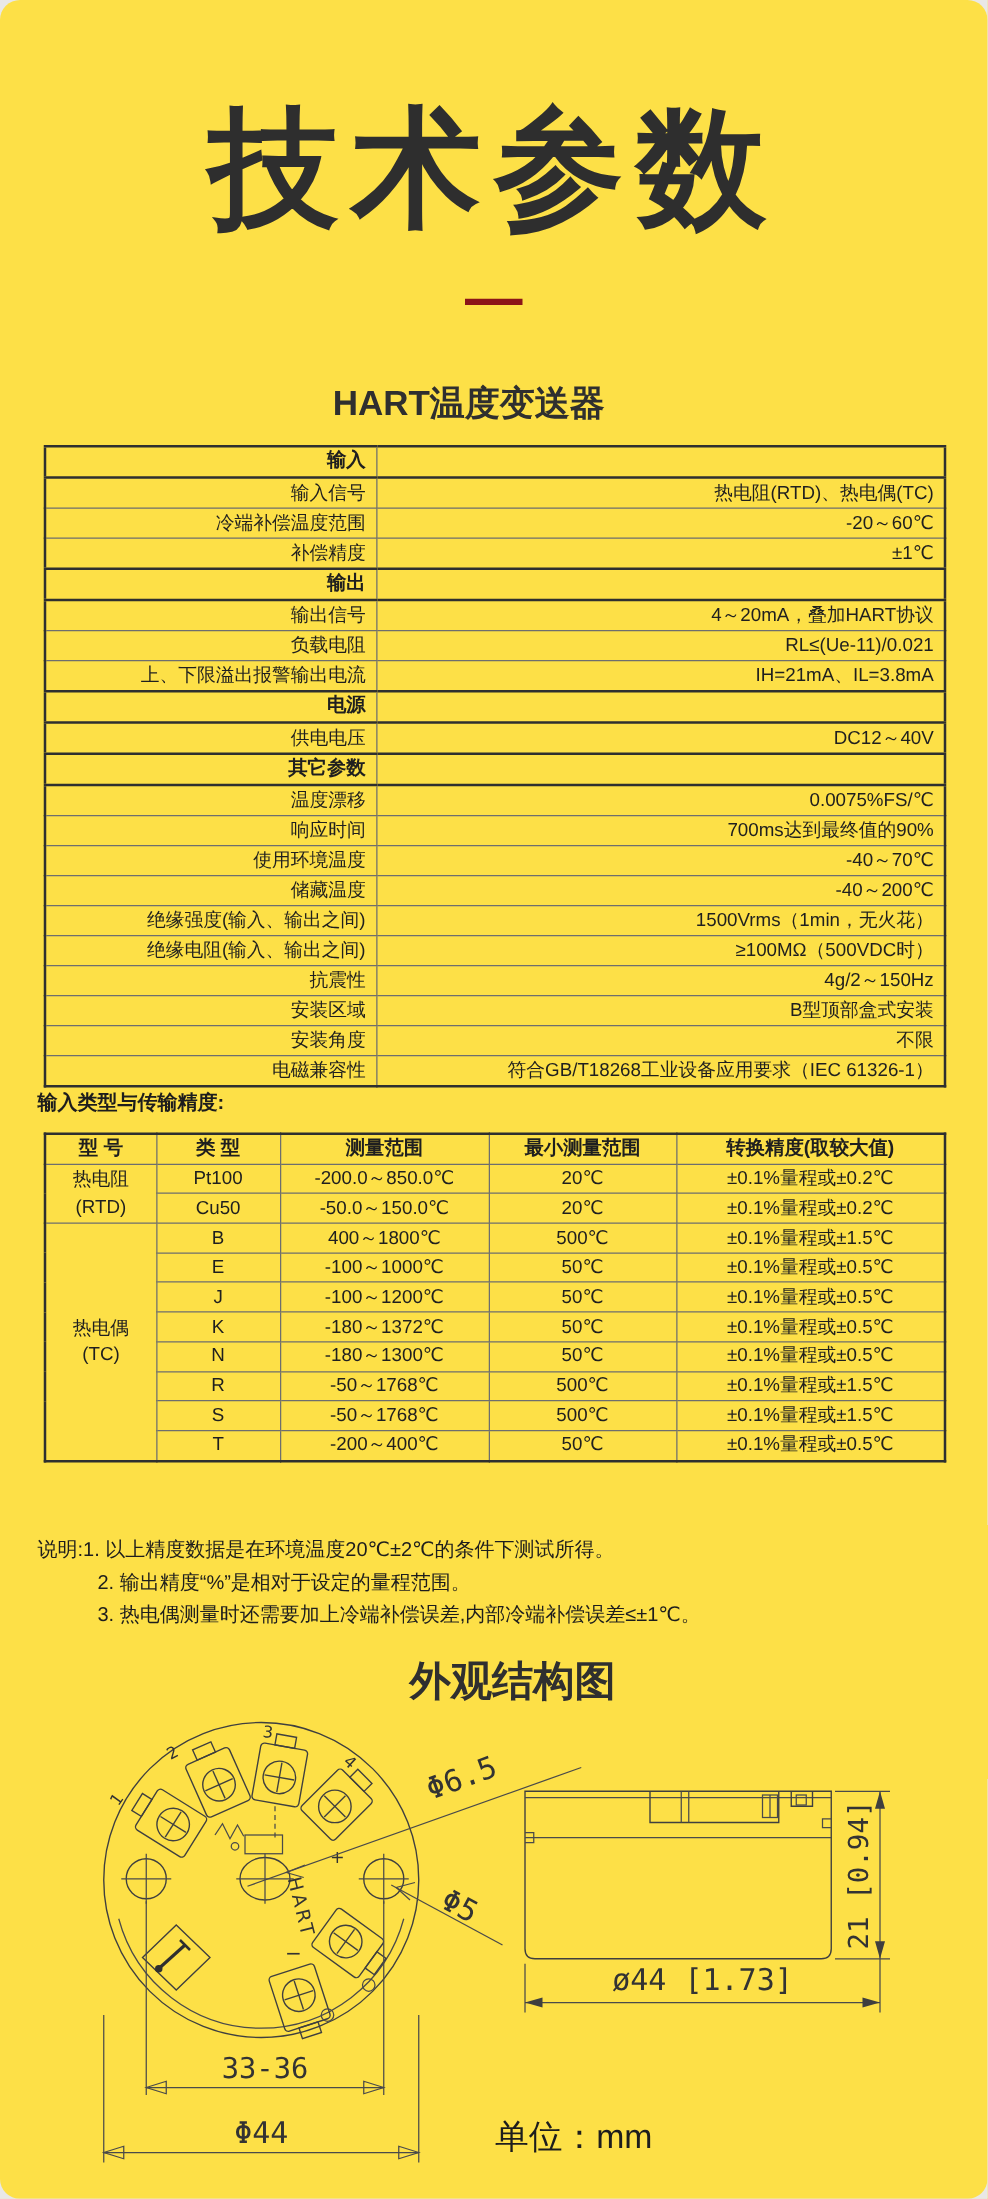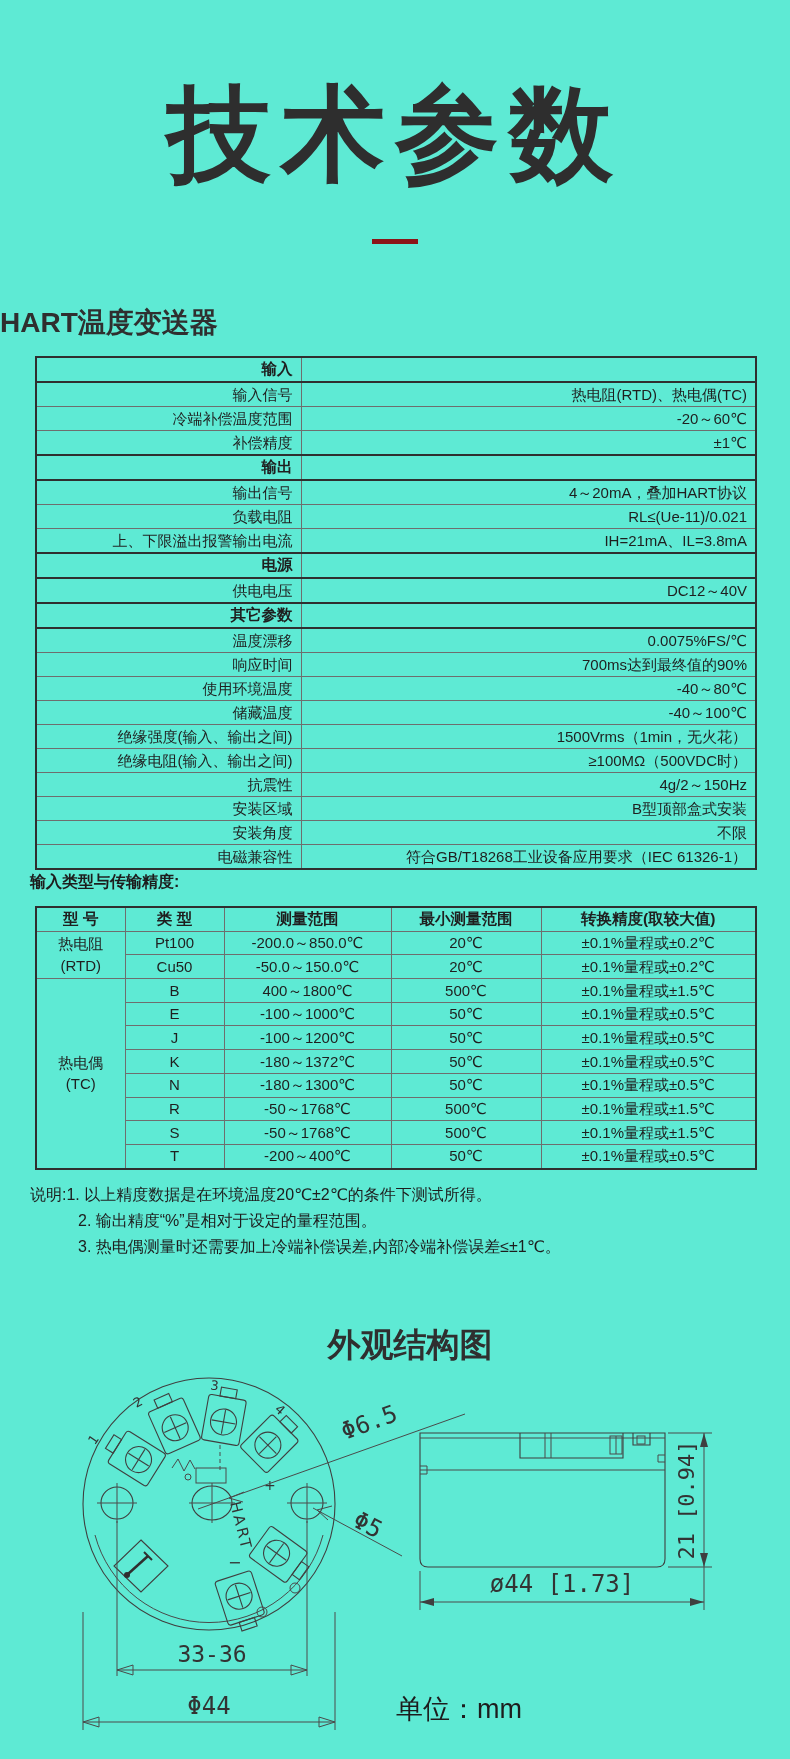--- a/index.html
+++ b/index.html
@@ -1,40 +1,40 @@
 <!DOCTYPE html>
 <html><head>
 <meta charset="utf-8">
 <style>
   html,body{margin:0;padding:0;background:#e9e8e6;}
-  .page{position:relative;width:790px;height:1759px;margin:0 auto;background:#5eead4;
-        font-family:"Liberation Sans","DejaVu Sans",sans-serif;color:#1f1f1f;overflow:hidden;}
+  .page{position:relative;width:790px;height:1759px;margin:0 auto;background:#fde047;
+        font-family:"Liberation Sans","DejaVu Sans",sans-serif;color:#1f1f1f;overflow:hidden;border-radius:16px;}
   .main-title{position:absolute;top:66px;left:0;width:790px;margin:0;text-align:center;
         font-size:104px;font-weight:900;letter-spacing:10px;color:#2e2e2e;}
   .accent-dash{position:absolute;top:239px;left:50%;transform:translateX(-50%);
         width:46px;height:5px;background:#8b1518;}
-  .product-title{position:absolute;top:304px;left:0;width:750px;margin:0;
+  .product-title{position:absolute;top:304px;left:0;width:750px;margin:0;text-align:center;
         font-size:28px;font-weight:bold;color:#2f2f2f;}
   table{border-collapse:collapse;table-layout:fixed;}
   .spec-table{position:absolute;left:35px;top:356px;width:720px;border:2px solid #2f2f2f;
         font-size:15px;text-align:right;}
   .spec-table td{border:1px solid #6e6e6e;height:23px;padding:0 8px;line-height:1.05;
         white-space:nowrap;overflow:hidden;}
   .spec-table td.k{padding-left:15px;}
   .spec-table td.v{}
   .spec-table tr.section td{font-weight:bold;font-size:15.5px;
         border-top:2px solid #2f2f2f;border-bottom:2px solid #2f2f2f;}
   .types-label{position:absolute;left:30px;top:872px;font-size:16px;font-weight:bold;color:#1d1d1d;}
   .range-table{position:absolute;left:35px;top:906px;width:720px;border:2px solid #2f2f2f;
         font-size:15px;text-align:center;}
   .range-table th,.range-table td{border:1px solid #6e6e6e;height:22.7px;padding:0;line-height:1.05;}
   .range-table th{font-weight:bold;font-size:15.5px;text-align:center;}
   .range-table td.model{font-size:15px;}
   .range-table td.model div{line-height:1.45;}
-  .notes{position:absolute;left:30px;top:1182px;font-size:16px;line-height:26px;color:#1d1d1d;}
+  .notes{position:absolute;left:30px;top:1228px;font-size:16px;line-height:26px;color:#1d1d1d;}
   .notes .indent{padding-left:48px;}
   .structure-title{position:absolute;top:1308px;left:0;width:790px;margin:15px;text-align:center;
         font-size:33px;font-weight:bold;color:#2f2f2f;}
   .drawing{position:absolute;left:0;top:1360px;}
   .ln{stroke:#3f3f3f;stroke-width:1.1;fill:none;}
   .thin{stroke:#4a4a4a;stroke-width:1;fill:none;}
   .dash-ln{stroke:#4a4a4a;stroke-width:1;fill:none;stroke-dasharray:4 3;}
   .fillarrow{fill:#3f3f3f;stroke:none;}
   .openarrow{fill:none;stroke:#4a4a4a;stroke-width:1;}
   .dim{font-family:"DejaVu Sans Mono","Liberation Mono",monospace;fill:#333;}
@@ -103,25 +103,25 @@
         <tr class="item">
           <td class="k">温度漂移</td>
           <td class="v">0.0075%FS/℃</td>
         </tr>
         <tr class="item">
           <td class="k">响应时间</td>
           <td class="v">700ms达到最终值的90%</td>
         </tr>
         <tr class="item">
           <td class="k">使用环境温度</td>
-          <td class="v">-40～80℃</td>
+          <td class="v">-40～70℃</td>
         </tr>
         <tr class="item">
           <td class="k">储藏温度</td>
-          <td class="v">-40～100℃</td>
+          <td class="v">-40～200℃</td>
         </tr>
         <tr class="item">
           <td class="k">绝缘强度(输入、输出之间)</td>
           <td class="v">1500Vrms（1min，无火花）</td>
         </tr>
         <tr class="item">
           <td class="k">绝缘电阻(输入、输出之间)</td>
           <td class="v">≥100MΩ（500VDC时）</td>
         </tr>
         <tr class="item">

